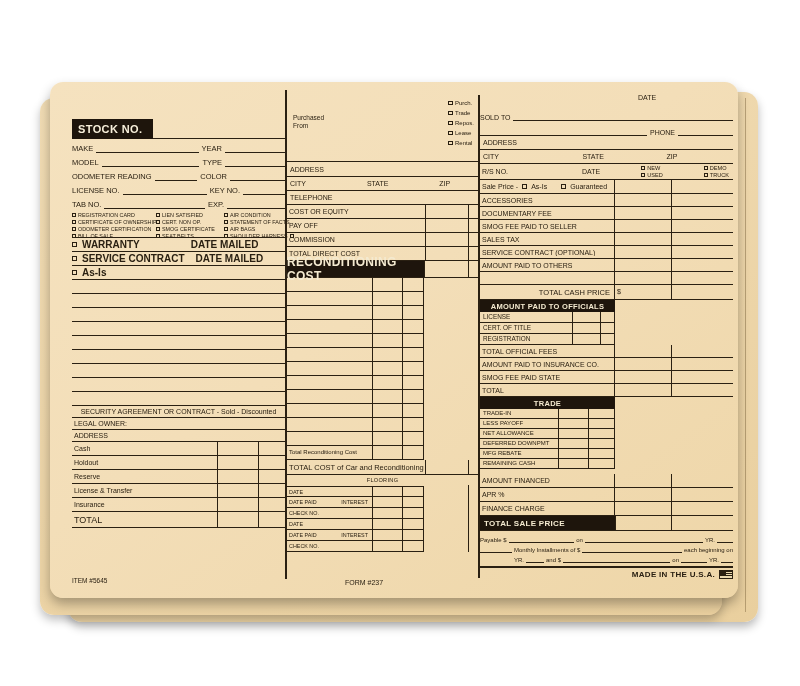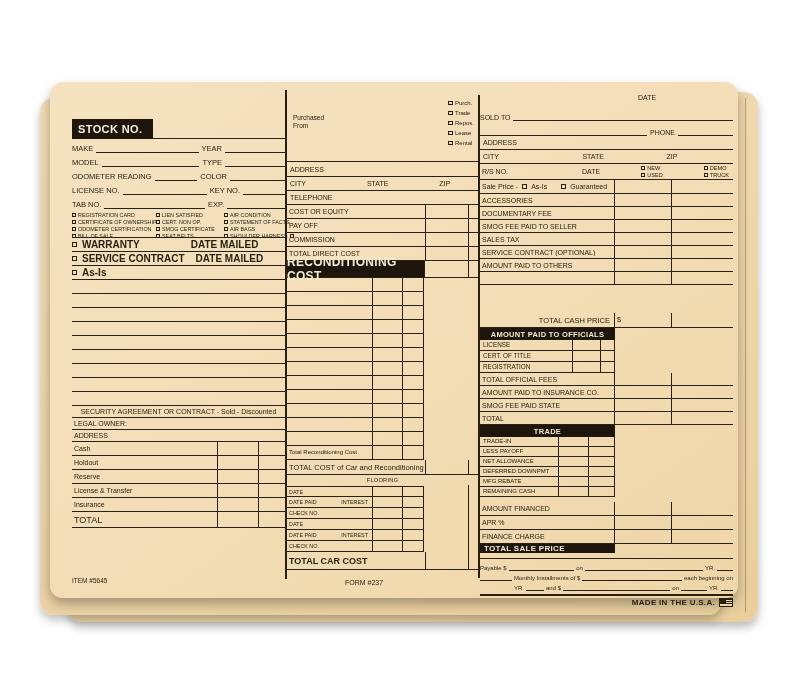--- a/index.html
+++ b/index.html
@@ -79,36 +79,36 @@
   .col-right{left:430px;top:12px;width:253px;}
   .rdate{height:12px;font-size:7px;padding-left:158px;}
   .rrow{height:13px;}
   .rrow .c1{width:57px}.rrow .c2{width:62px}
   .rs-row{display:flex;align-items:center;height:16px;border-bottom:1.6px solid var(--ink);font-size:7px;gap:4px;}
   .chkstack{display:flex;flex-direction:column;justify-content:center;gap:1px;}
   .chkline{display:flex;align-items:center;gap:2px;font-size:5.6px;white-space:nowrap;}
   .chkline .cb{width:4px;height:4px;}
   .salerow{height:14px;font-size:7px;}
   .salerow .lbl{display:flex;align-items:center;gap:4px;}
-  .tcp{height:15px;margin-top:28px;}
+  .tcp{height:15px;}
   .tcp .lbl{text-align:right;padding-right:4px;font-size:7.5px;}
   .dollar{font-size:7px;padding-left:2px;line-height:14px;}
   .rbanner{width:135px;height:12px;font-size:7.5px;}
   .offrow{display:flex;height:11px;border-bottom:1px solid var(--ink);width:135px;}
   .offrow .lbl{flex:1;font-size:6.4px;line-height:10px;padding-left:3px;white-space:nowrap;}
   .offrow .c1{width:28px}.offrow .c2{width:15px;border-right:1px solid var(--ink);}
   .feerow{height:13px;}
   .traderow{display:flex;height:10px;border-bottom:1px solid var(--ink);width:135px;}
   .traderow .lbl{flex:1;font-size:6px;line-height:9px;padding-left:3px;white-space:nowrap;}
   .traderow .c1{width:30px}.traderow .c2{width:27px;border-right:1px solid var(--ink);}
   .gap6{height:5px;}
   .bannermoney{display:flex;height:14px;border-top:1px solid var(--ink);border-bottom:1px solid var(--ink);}
   .bannermoney .rbanner{height:auto;justify-content:flex-start;padding-left:4px;font-size:8px;}
   .finrow{height:14px;}
-  .tsp{height:15px;flex-direction:column;}
+  .tsp{height:15px;}
   .payable{border-bottom:2px solid var(--ink);padding:2px 0 3px 0;}
   .payline{display:flex;align-items:flex-end;gap:2px;height:10px;font-size:6px;white-space:nowrap;}
   .pf1{flex:1;border-bottom:1px solid var(--ink);}
   .pfx{border-bottom:1px solid var(--ink);}
   .madein{display:flex;align-items:center;justify-content:flex-end;gap:4px;height:13px;font-size:8px;font-weight:bold;letter-spacing:.3px;}
   .flag{position:relative;width:14px;height:9px;border:1px solid var(--ink);background:repeating-linear-gradient(to bottom,var(--ink) 0 1px,#ead9af 1px 2.2px);}
   .flag::before{content:"";position:absolute;left:0;top:0;width:6px;height:5px;background:var(--ink);}
 </style>
 </head>
 <body>
@@ -521,25 +521,20 @@
               <div class="lbl">
                 <span>CHECK NO.</span>
 
               </div>
               <div class="cell c1"></div>
               <div class="cell c2"></div>
             </div>
           </div>
       </div>
 
-      <div class="brow mrow mtotcar">
-        <div class="lbl">TOTAL CAR COST</div>
-        <div class="cell c1"></div>
-        <div class="cell c2"></div>
-      </div>
     </div>
 
     <div class="col col-right">
       <div class="rdate"><span>DATE</span></div>
       <div class="ulrow" style="height:15px">
         <span style="font-size:7px">SOLD TO</span>
         <div class="fill"></div>
       </div>
       <div class="ulrow" style="height:15px">
         <div class="fill"></div>

